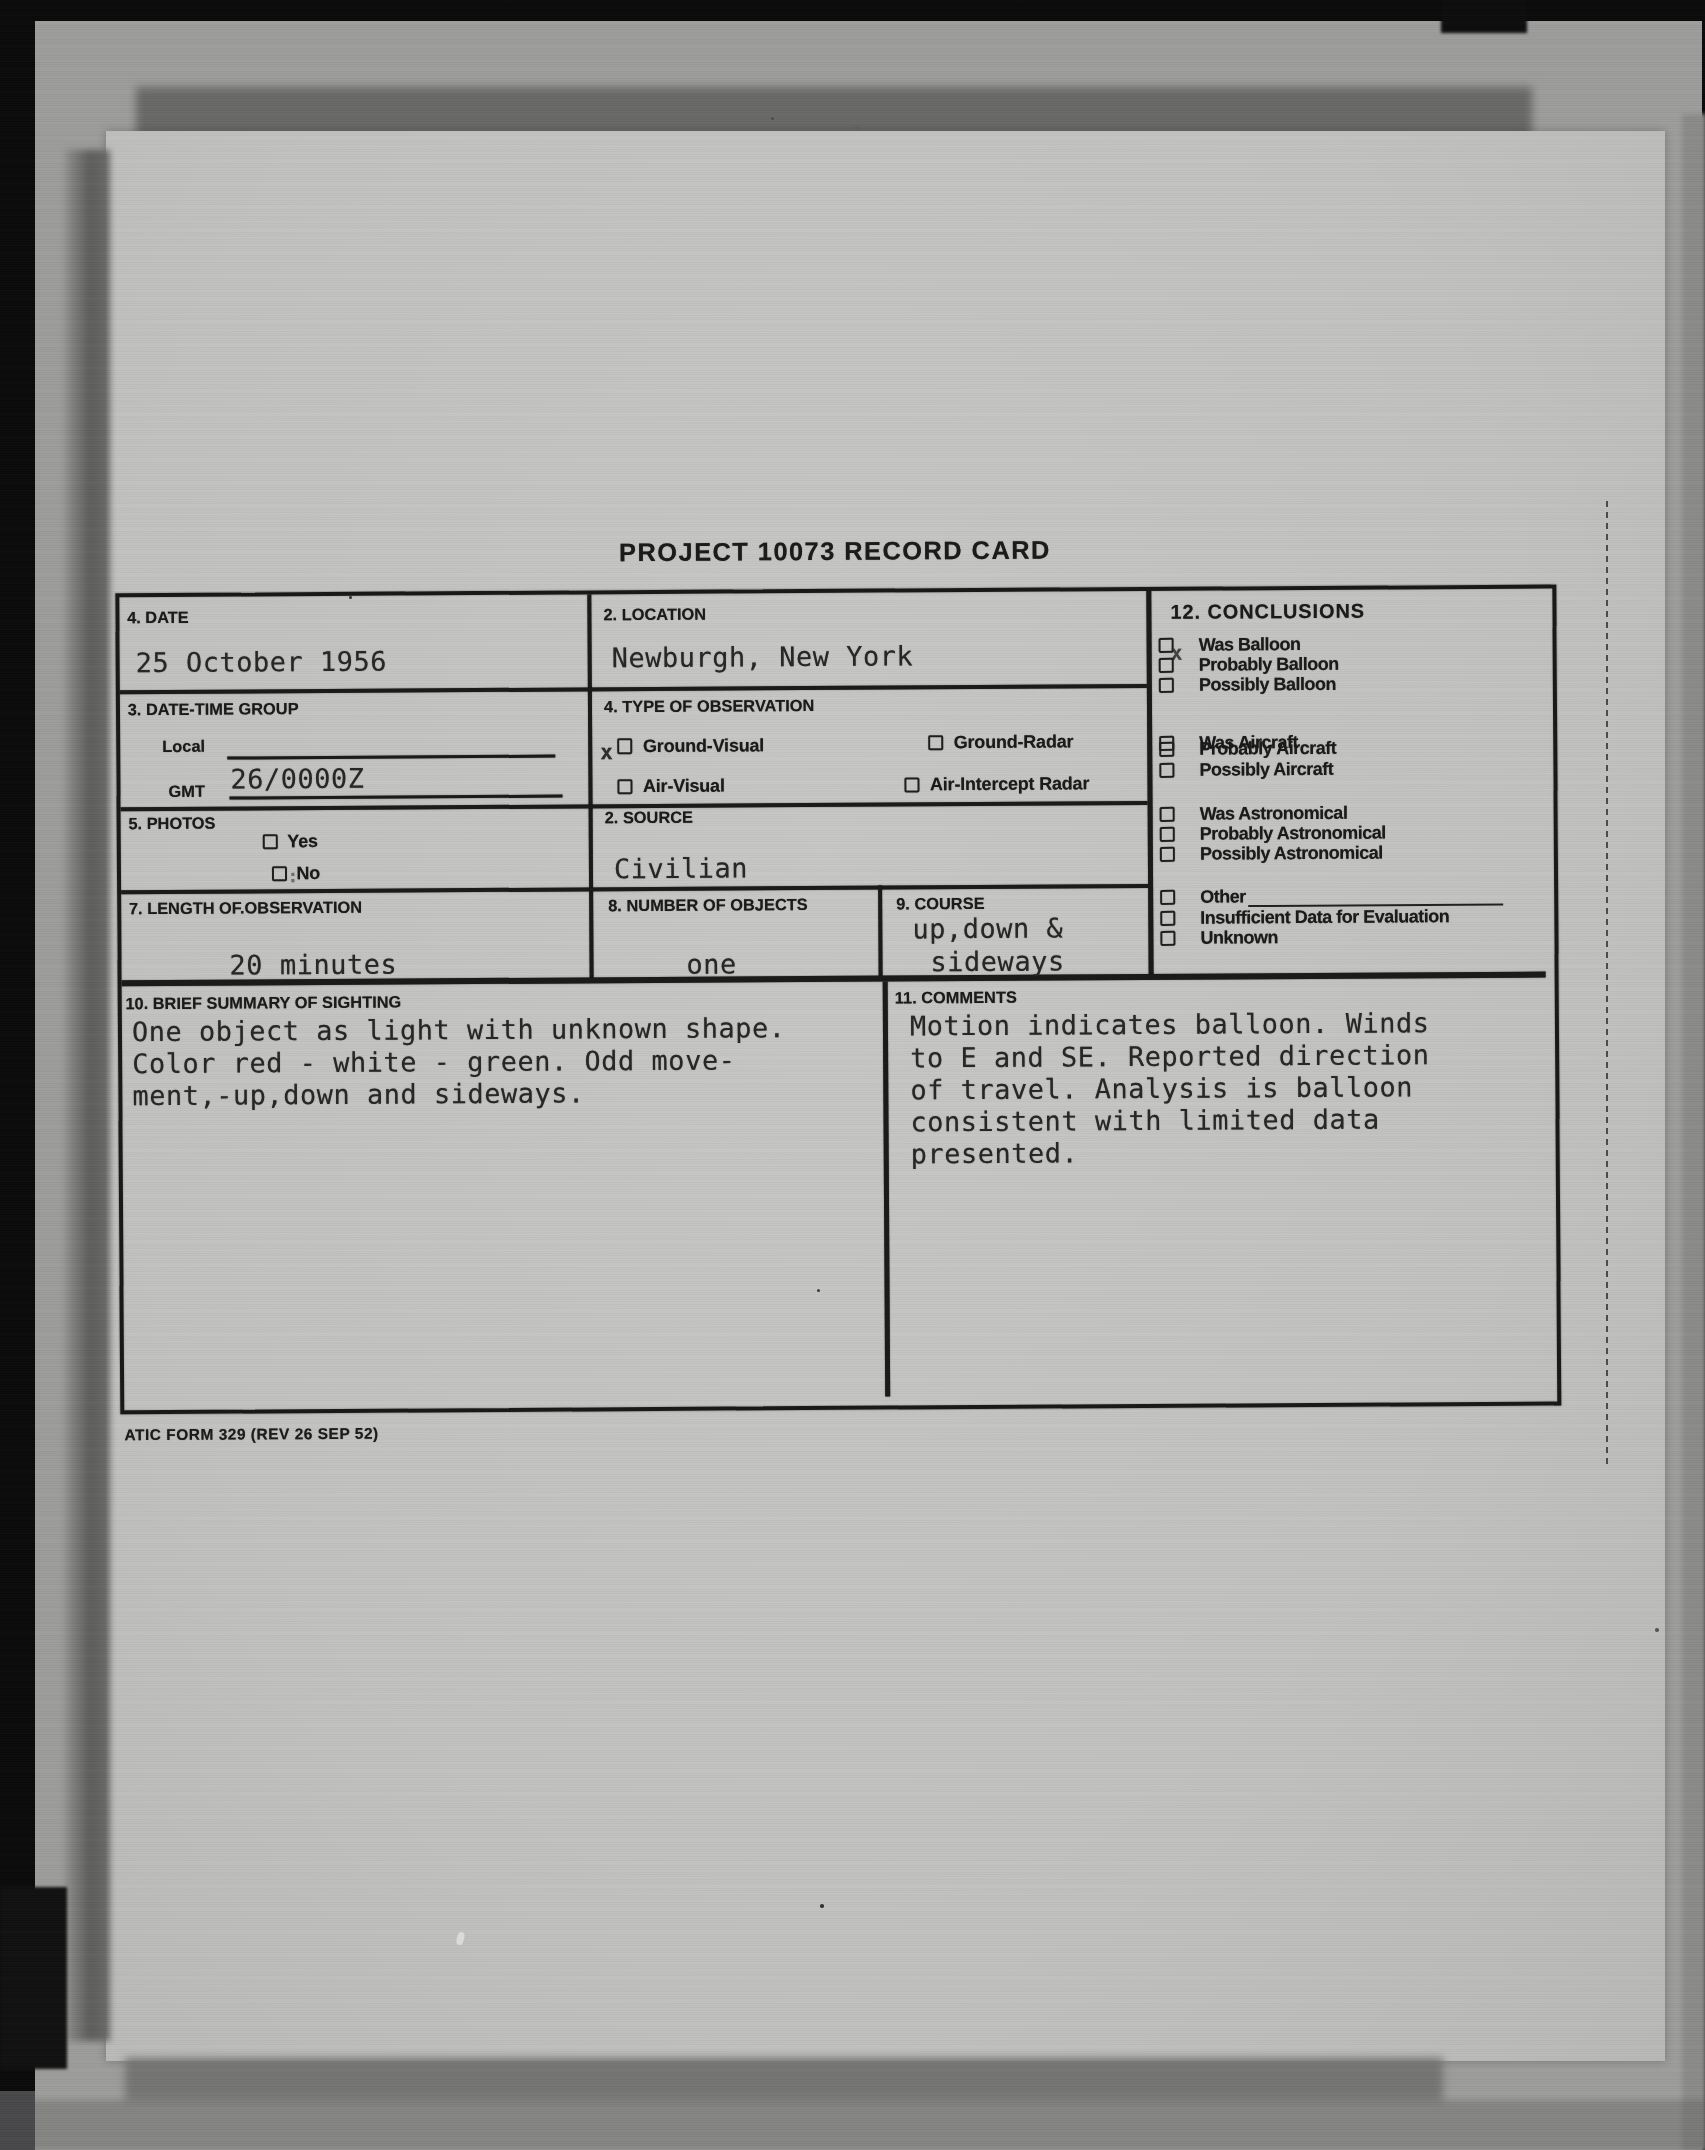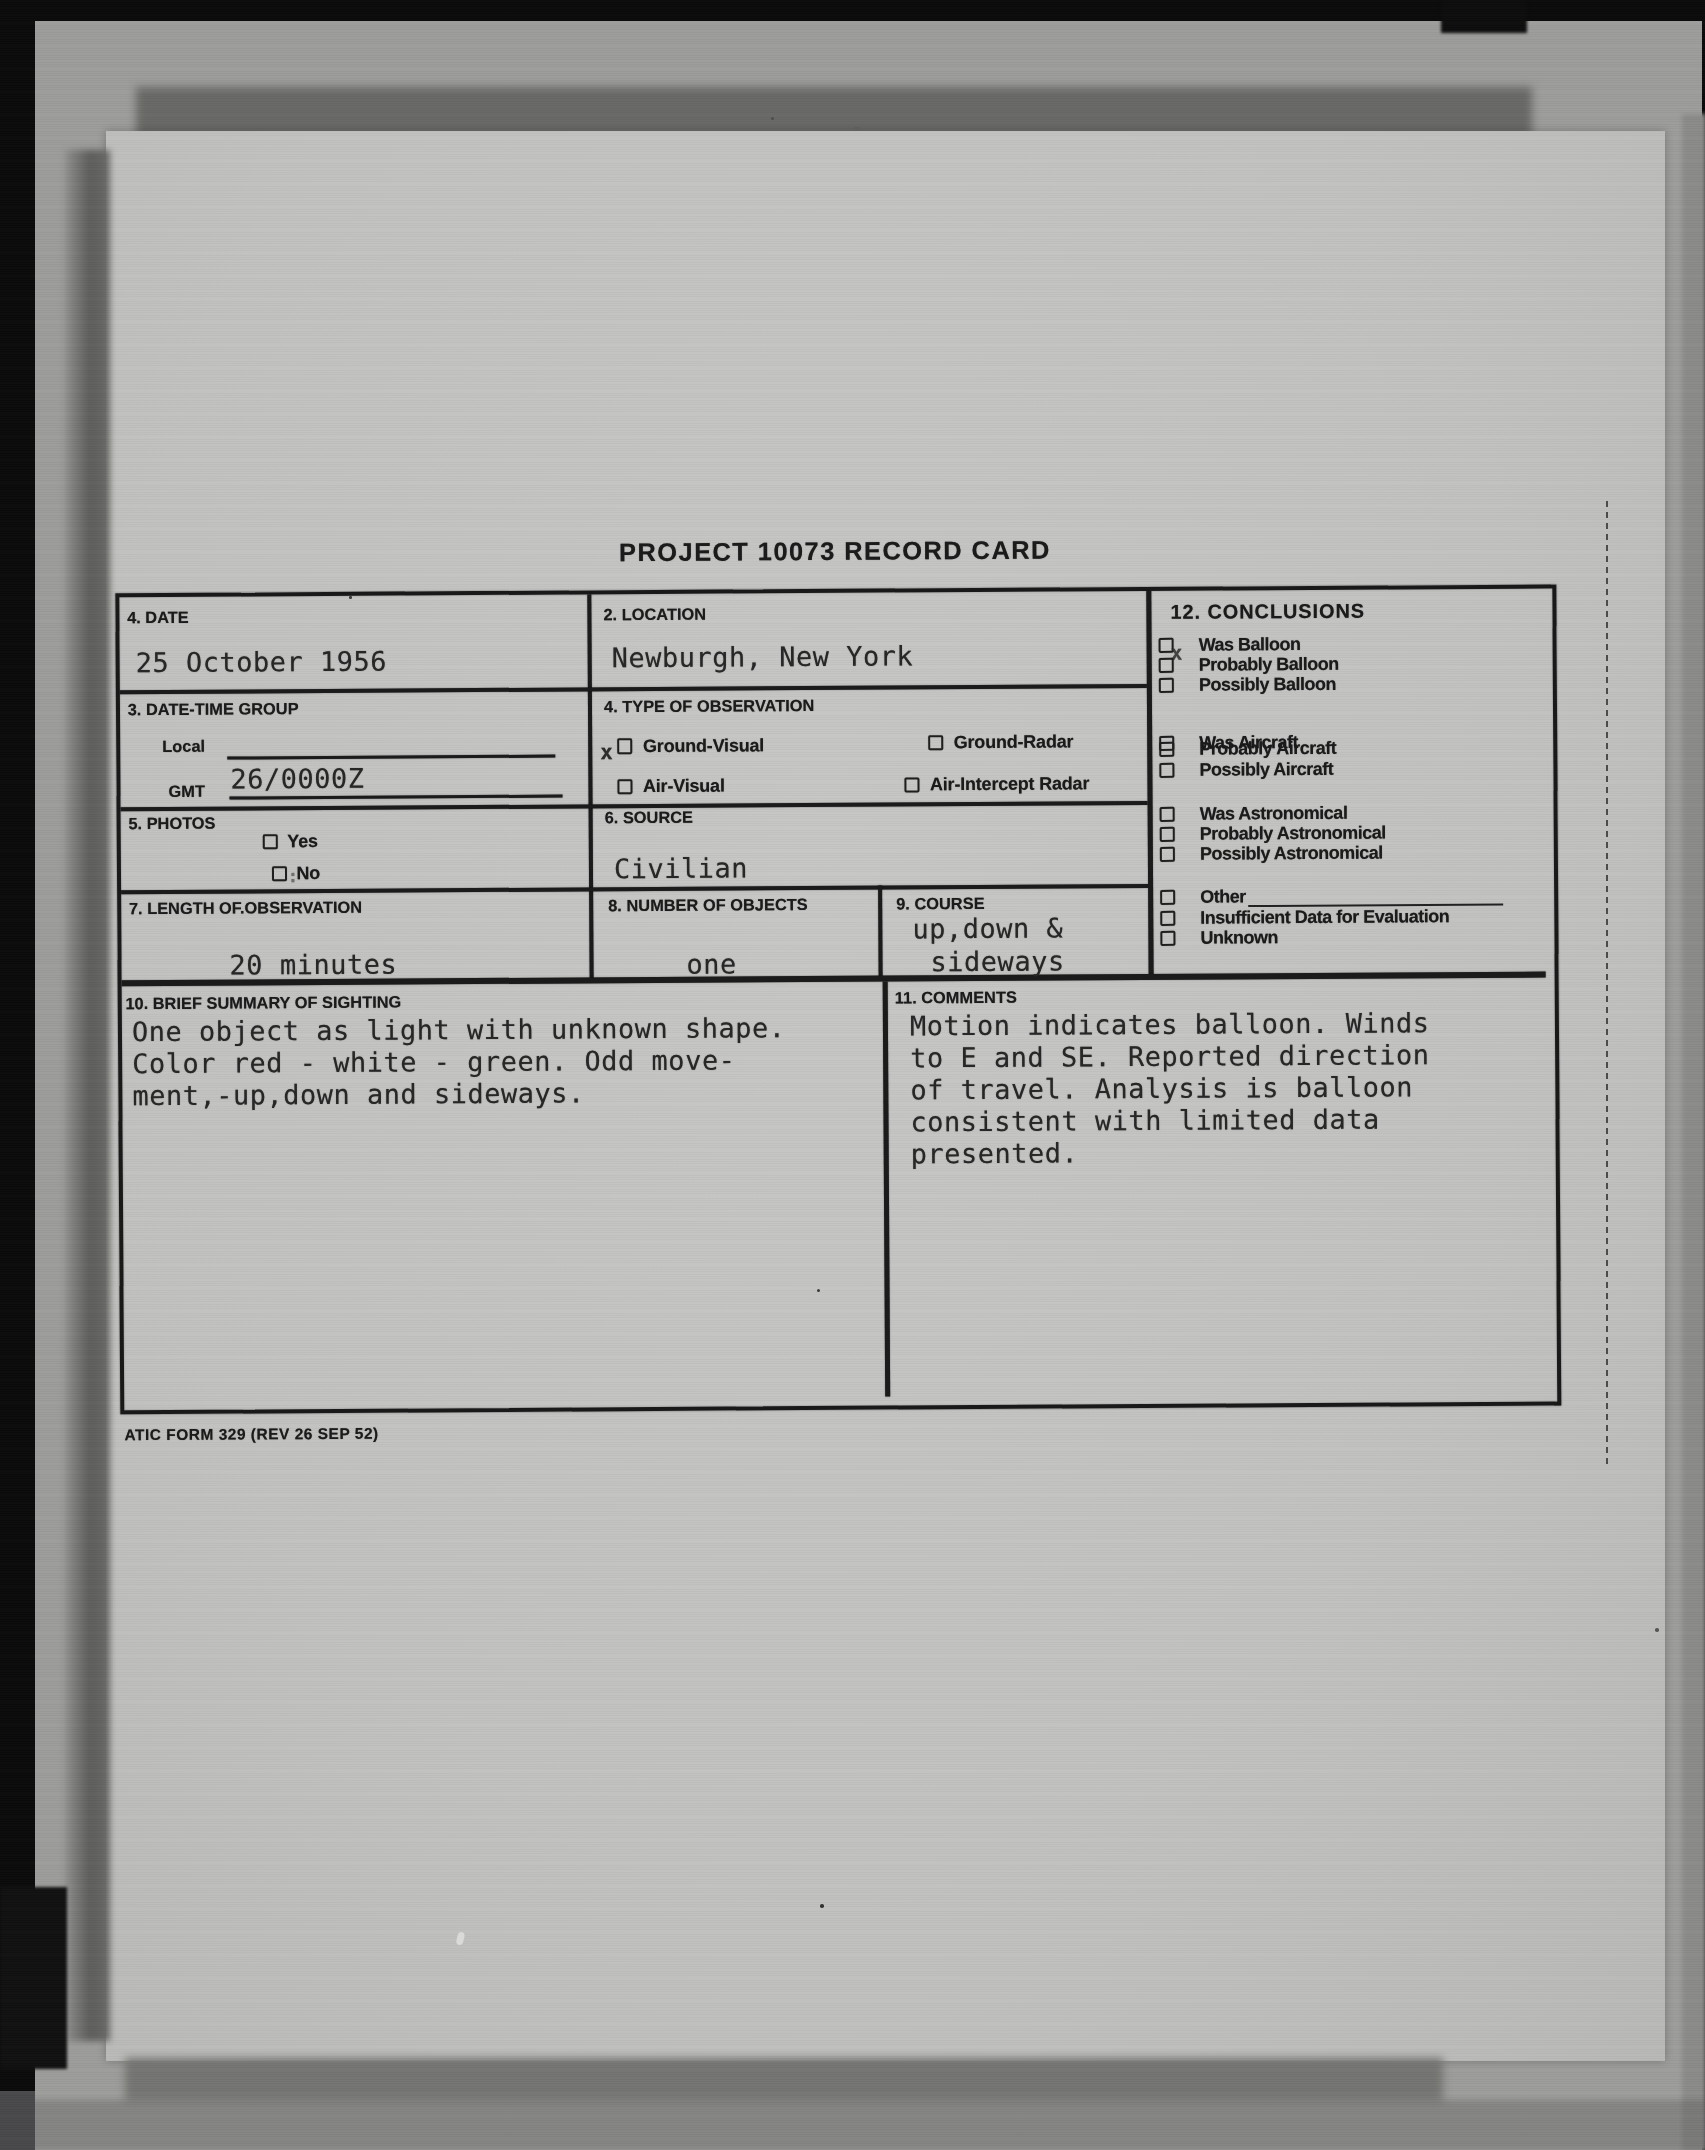--- a/index.html
+++ b/index.html
@@ -132,21 +132,21 @@
         <span class="cb"></span>
         <span class="postmark"></span>
         <span class="ink lbl" style="margin-left:3.6px;">Yes</span>
       </div>
       <div class="opt" style="left:151px;top:267px;">
         <span class="cb"></span>
         <span class="postmark">:</span>
         <span class="ink lbl" style="margin-left:3.6px;">No</span>
       </div>
 
-      <div class="ink sec" style="left:484px;top:214px;">6. SOURCE</div>
+      <div class="ink sec" style="left:484px;top:214px;">2. SOURCE</div>
       <div class="type" style="left:493px;top:259px;">Civilian</div>
 
       <div class="ink sec" style="left:7.7px;top:302px;">7. LENGTH OF.OBSERVATION</div>
       <div class="type" style="left:108px;top:353px;">20 minutes</div>
       <div class="ink sec" style="left:487px;top:302px;">8. NUMBER OF OBJECTS</div>
       <div class="type" style="left:565px;top:355px;">one</div>
       <div class="ink sec" style="left:775px;top:302px;">9. COURSE</div>
       <div class="type" style="left:791px;top:321px;">up,down &amp;</div>
       <div class="type" style="left:809px;top:354px;">sideways</div>
 

